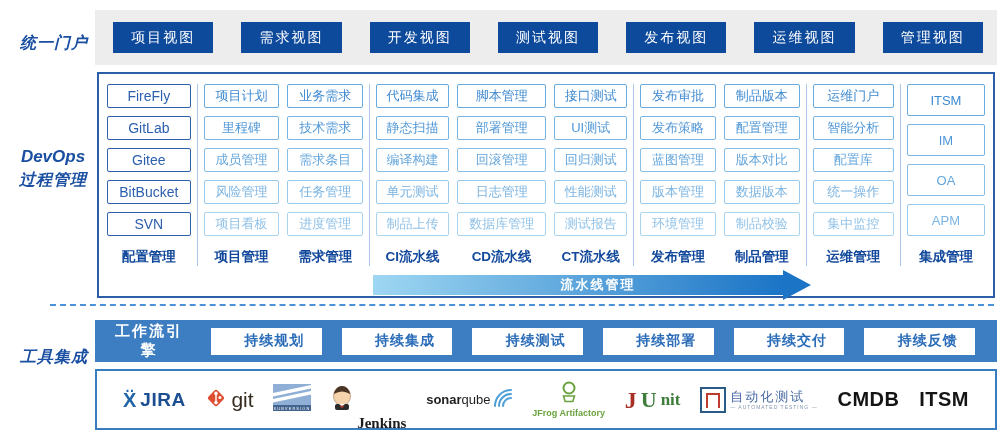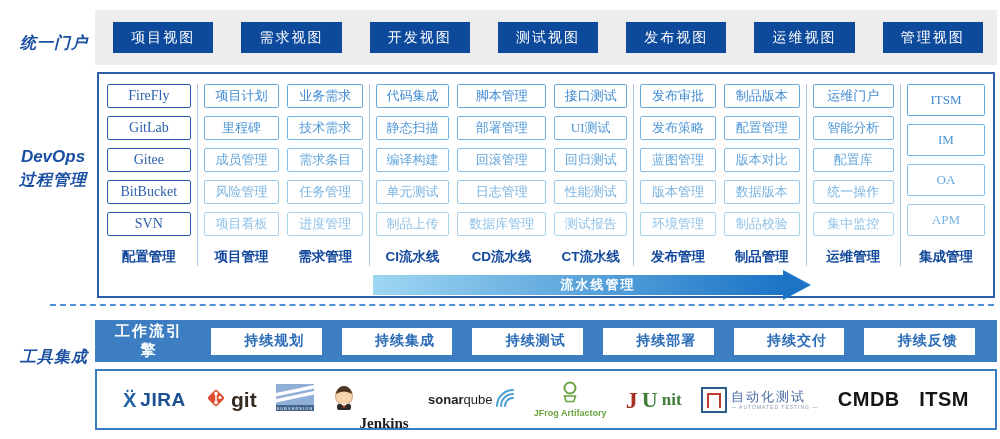--- a/index.html
+++ b/index.html
@@ -37,21 +37,21 @@
     display:flex;align-items:stretch;padding:10px 8px 0 8px;box-sizing:border-box;
   }
   .group{display:flex;gap:8px;min-width:0;}
   .g1{flex:1.05;} .g2{flex:2;} .g3{flex:3.15;} .g4{flex:2;} .g5{flex:1.02;} .g6{flex:0.98;}
   .vdiv{width:1px;background:#aac7e6;margin:0 6px 0 6px;flex:0 0 1px;}
   .col{display:flex;flex-direction:column;gap:8px;flex:1;min-width:0;}
   .col.wide{flex:1.22;}
   .box{
     height:24px;border:1px solid;border-radius:2px;background:#ffffff;
     display:flex;align-items:center;justify-content:center;
-    font-size:13px;white-space:nowrap;box-sizing:border-box;cursor:pointer;padding:0 6px;font-family:Liberation Serif, serif;
+    font-size:13px;white-space:nowrap;box-sizing:border-box;cursor:pointer;padding:0 6px;
   }
   .box.tall{height:32px;}
   .c-dark{color:#2c5fae;border-color:#2c5fae;font-size:14px;}
   .r0{color:#3f8ad1;border-color:#66abde;}
   .r1{color:#4f97d6;border-color:#76b5e3;}
   .r2{color:#64a6dc;border-color:#86bee7;}
   .r3{color:#7bb4e2;border-color:#97c9eb;}
   .r4{color:#90c2e8;border-color:#a9d4ef;}
   .col-title{
     margin-top:4px;text-align:center;color:#12489b;font-weight:bold;
@@ -84,21 +84,21 @@
 
   
   #logo-strip{
     position:absolute;left:95px;top:369px;width:902px;height:61px;background:#ffffff;
     border:2px solid #3a7cc0;box-sizing:border-box;
     display:flex;align-items:center;justify-content:space-between;padding:0 26px;
   }
   .logo{display:flex;align-items:center;gap:4px;}
   .jira-mark{color:#2065a8;font-weight:bold;font-size:20px;line-height:1;}
   .jira-text{color:#1b4f91;font-weight:800;font-size:19px;letter-spacing:0.5px;}
-  .git-text{color:#362b20;font-weight:bold;font-size:21px;line-height:1;}
+  .git-text{color:#362b20;font-weight:normal;font-size:21px;line-height:1;}
   .jenkins-text{font-family:"Liberation Serif","DejaVu Serif",serif;font-weight:bold;
     font-size:15px;color:#1c1c1c;margin-top:48px;}
   .sq-text{font-size:13px;color:#1f1f1f;}
   .sq-text .b{font-weight:800;}
   .jfrog{display:flex;flex-direction:column;align-items:center;gap:1px;}
   .jfrog-text{font-size:9px;font-weight:bold;color:#6aa33e;white-space:nowrap;}
   .junit{font-family:"Liberation Serif","DejaVu Serif",serif;font-weight:bold;line-height:1;}
   .ju-j{color:#a63026;font-size:24px;}
   .ju-u{color:#3e7d3a;font-size:22px;}
   .ju-rest{color:#3e7d3a;font-size:17px;}

